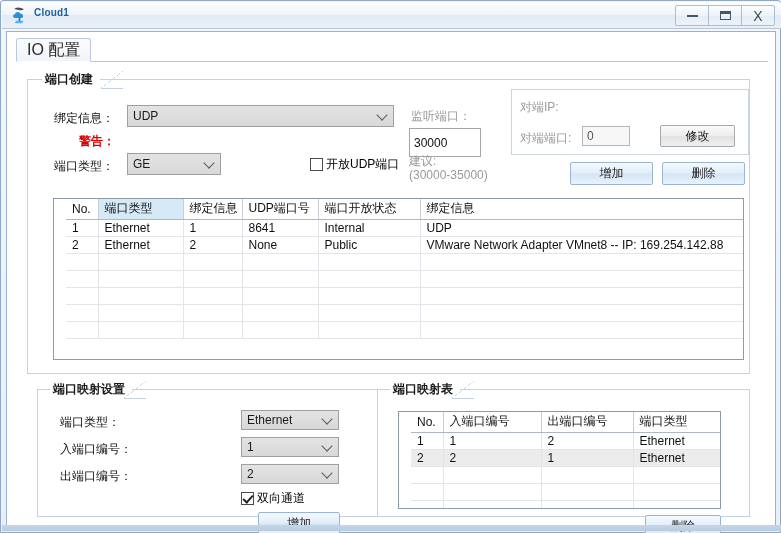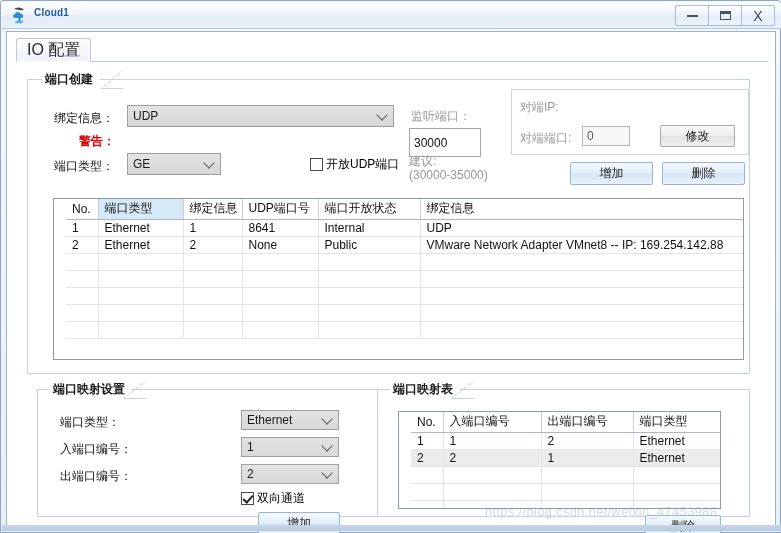--- a/index.html
+++ b/index.html
@@ -497,15 +497,14 @@
         </div>
 
         <div class="btn" style="left:267px; top:125px; width:76px; height:23px;">
           <span>删除</span>
         </div>
       </div>
 
     </div>
   </div>
 
-  <div class="watermark">https://blog.csdn.net/weixin_47453988</div>
   <div class="statusstrip"></div>
 </div>
 
 </body></html>

